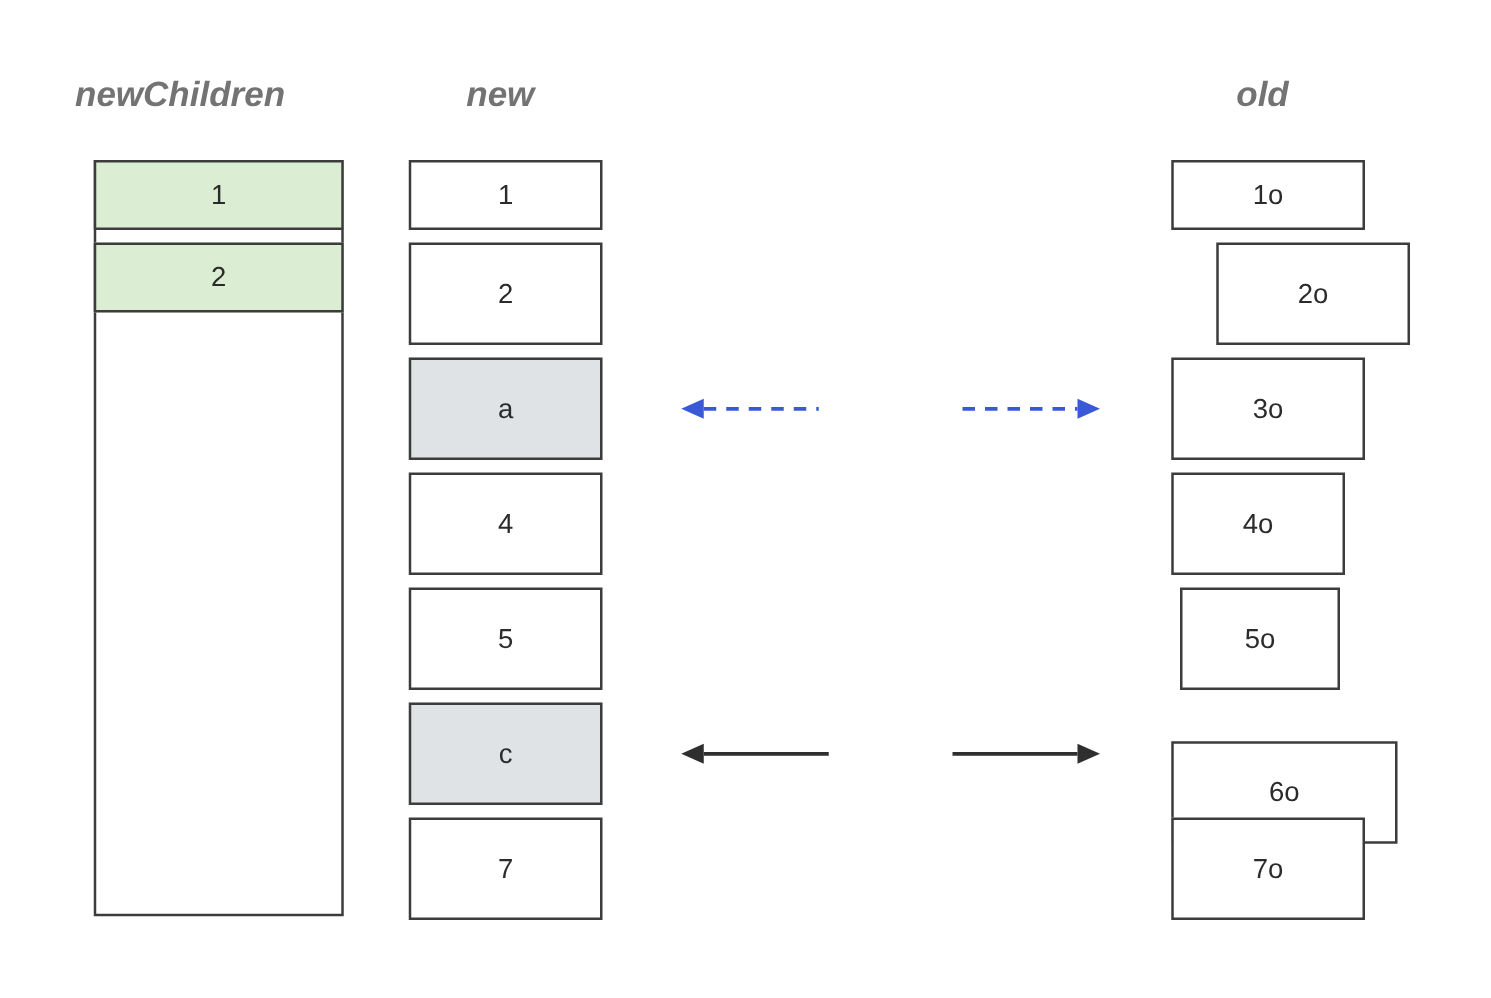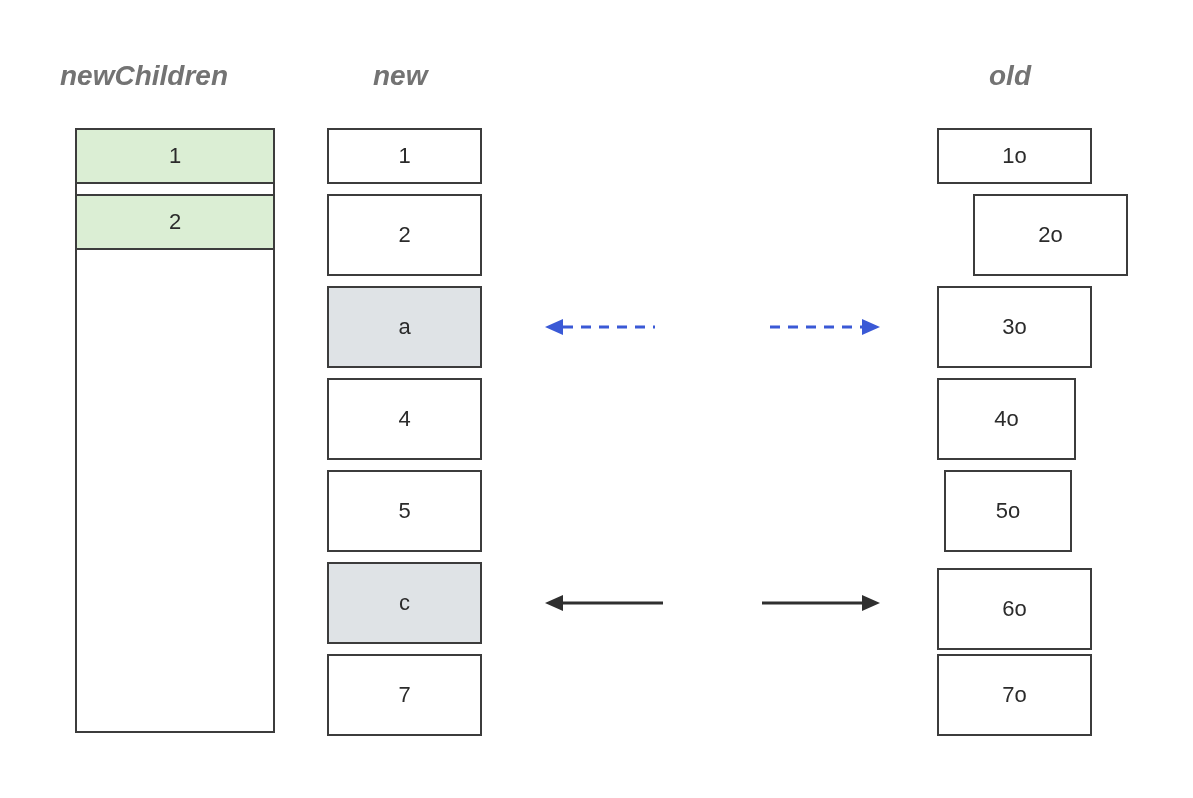--- a/index.html
+++ b/index.html
@@ -87,21 +87,21 @@
   </div>
 <div class="cell" style="left:937px; top:286px; width:155px; height:82px;text-align:right;">
     <span>3o</span>
   </div>
 <div class="cell" style="left:937px; top:378px; width:139px; height:82px;">
     <span>4o</span>
   </div>
 <div class="cell" style="left:928px; top:470px; width:128px; height:82px;margin-left:16px;">
     <span>5o</span>
   </div>
-<div class="cell" style="left:937px; top:568px; width:155px; height:82px;">
+<div class="cell" style="left:937px; top:593px; width:181px; height:82px;">
     <span>6o</span>
   </div>
 <div class="cell" style="left:937px; top:654px; width:155px; height:82px;">
     <span>7o</span>
   </div>
 
 <svg class="arrow-svg" style="left:545px; top:315px;" width="120" height="24">
   <line x1="18" y1="12" x2="110" y2="12" stroke="#3a59d6" stroke-width="3" stroke-dasharray="10 8"></line>
   <polygon points="0,12 18,4 18,20" fill="#3a59d6"></polygon>
 </svg>

